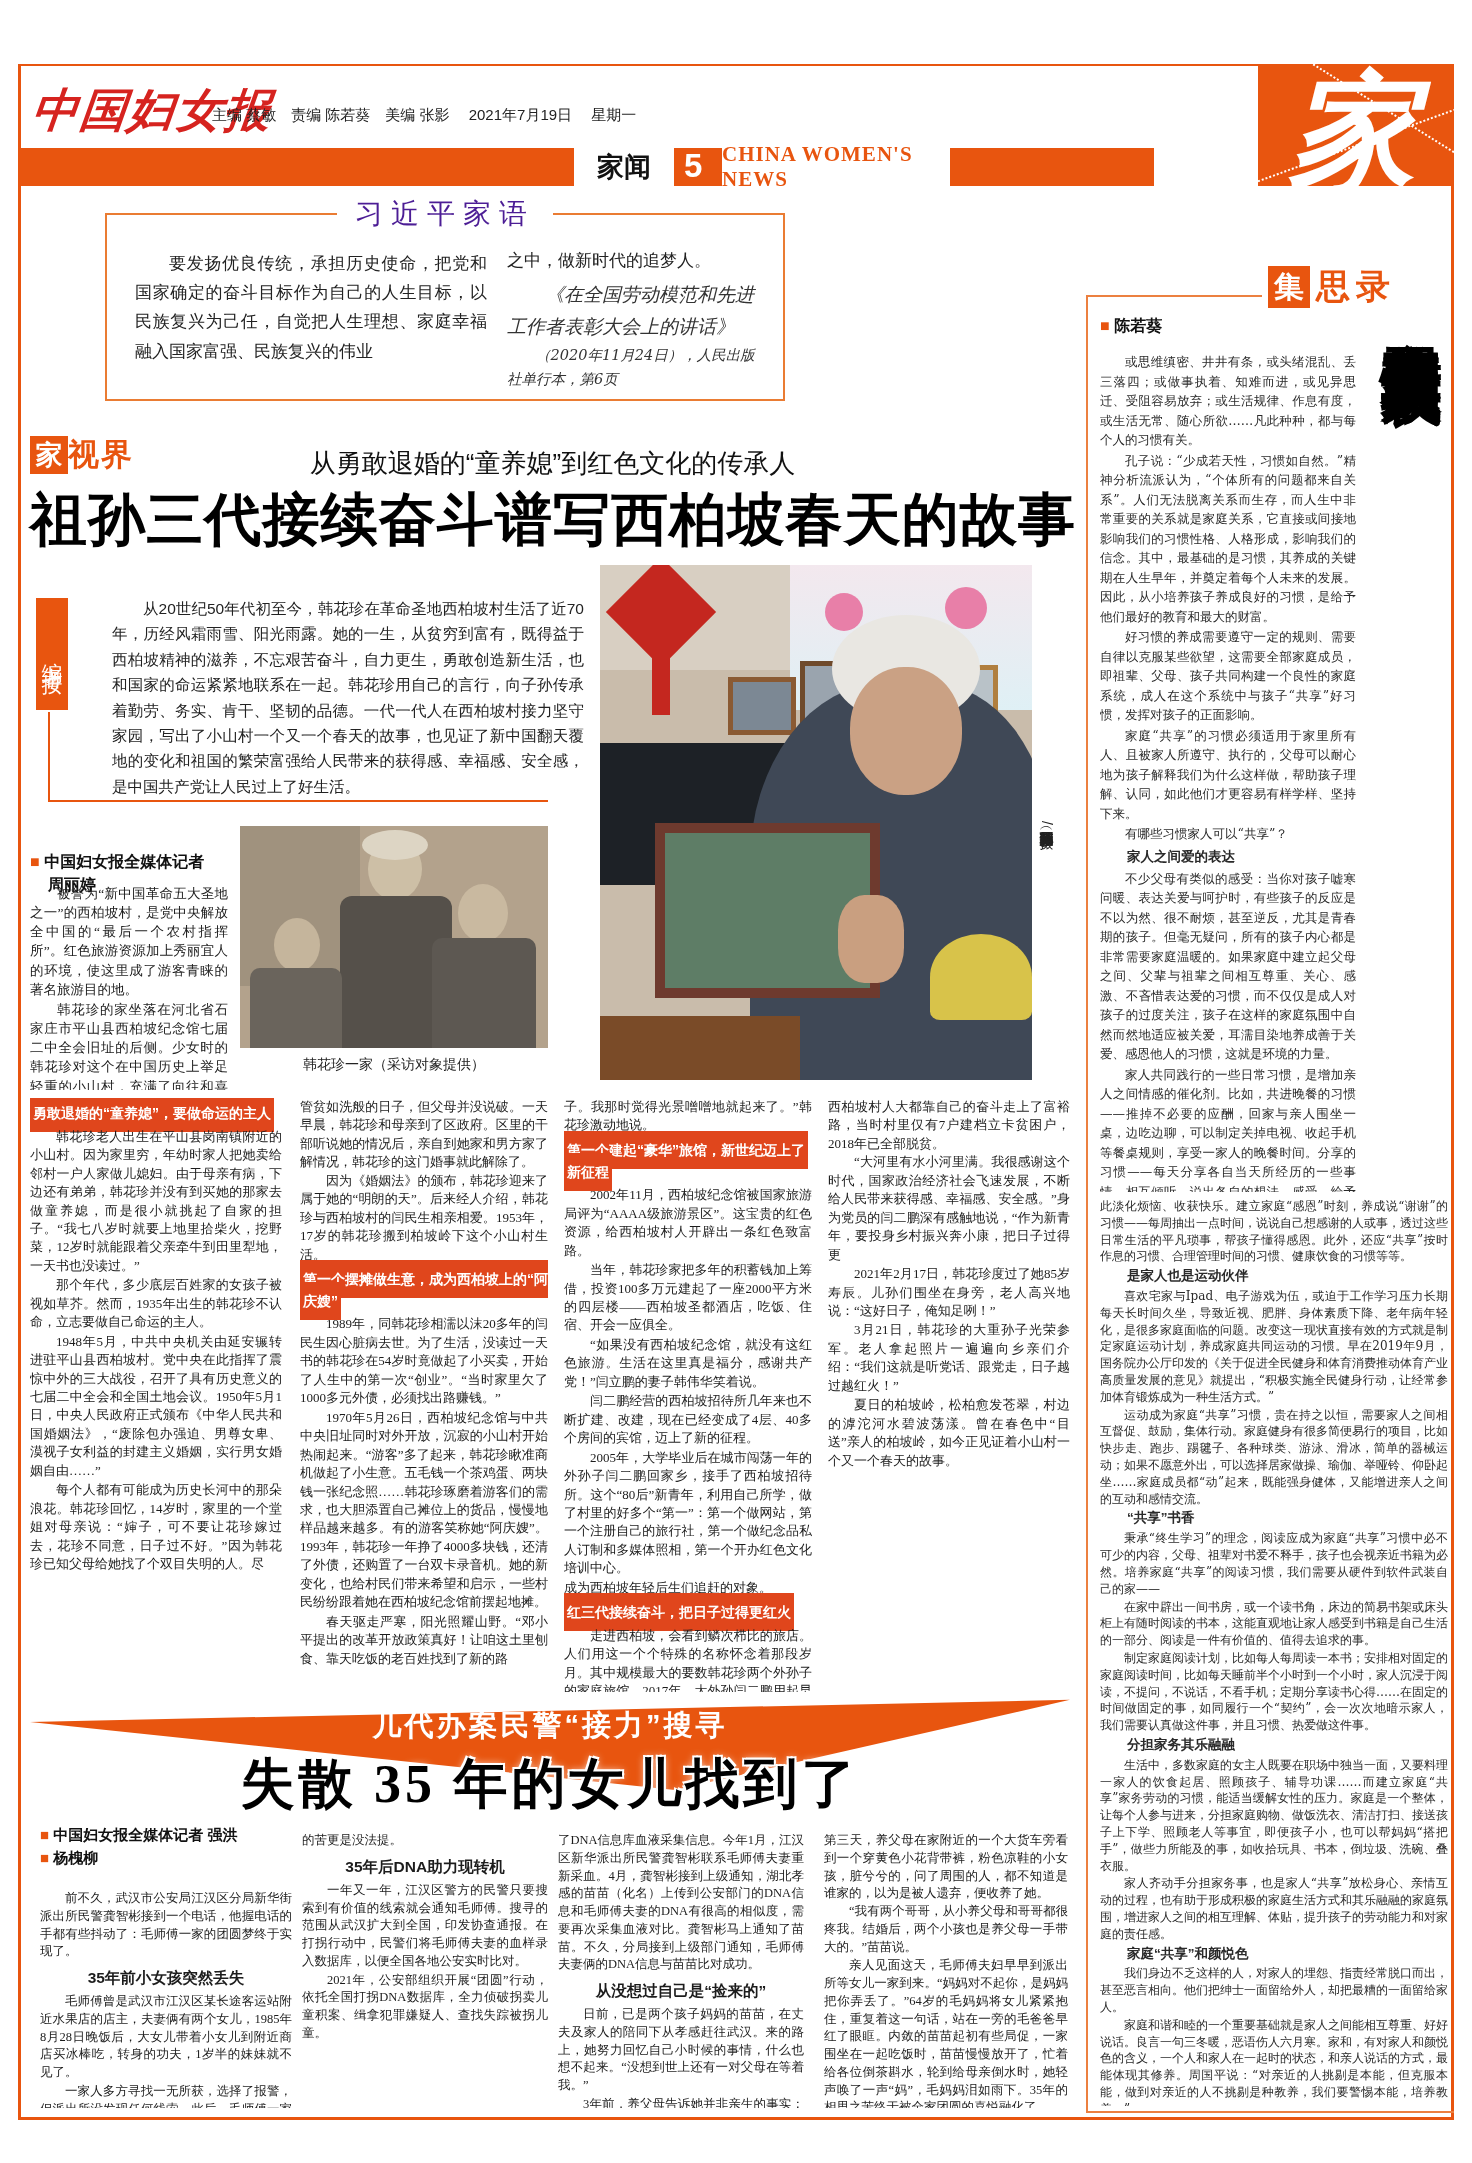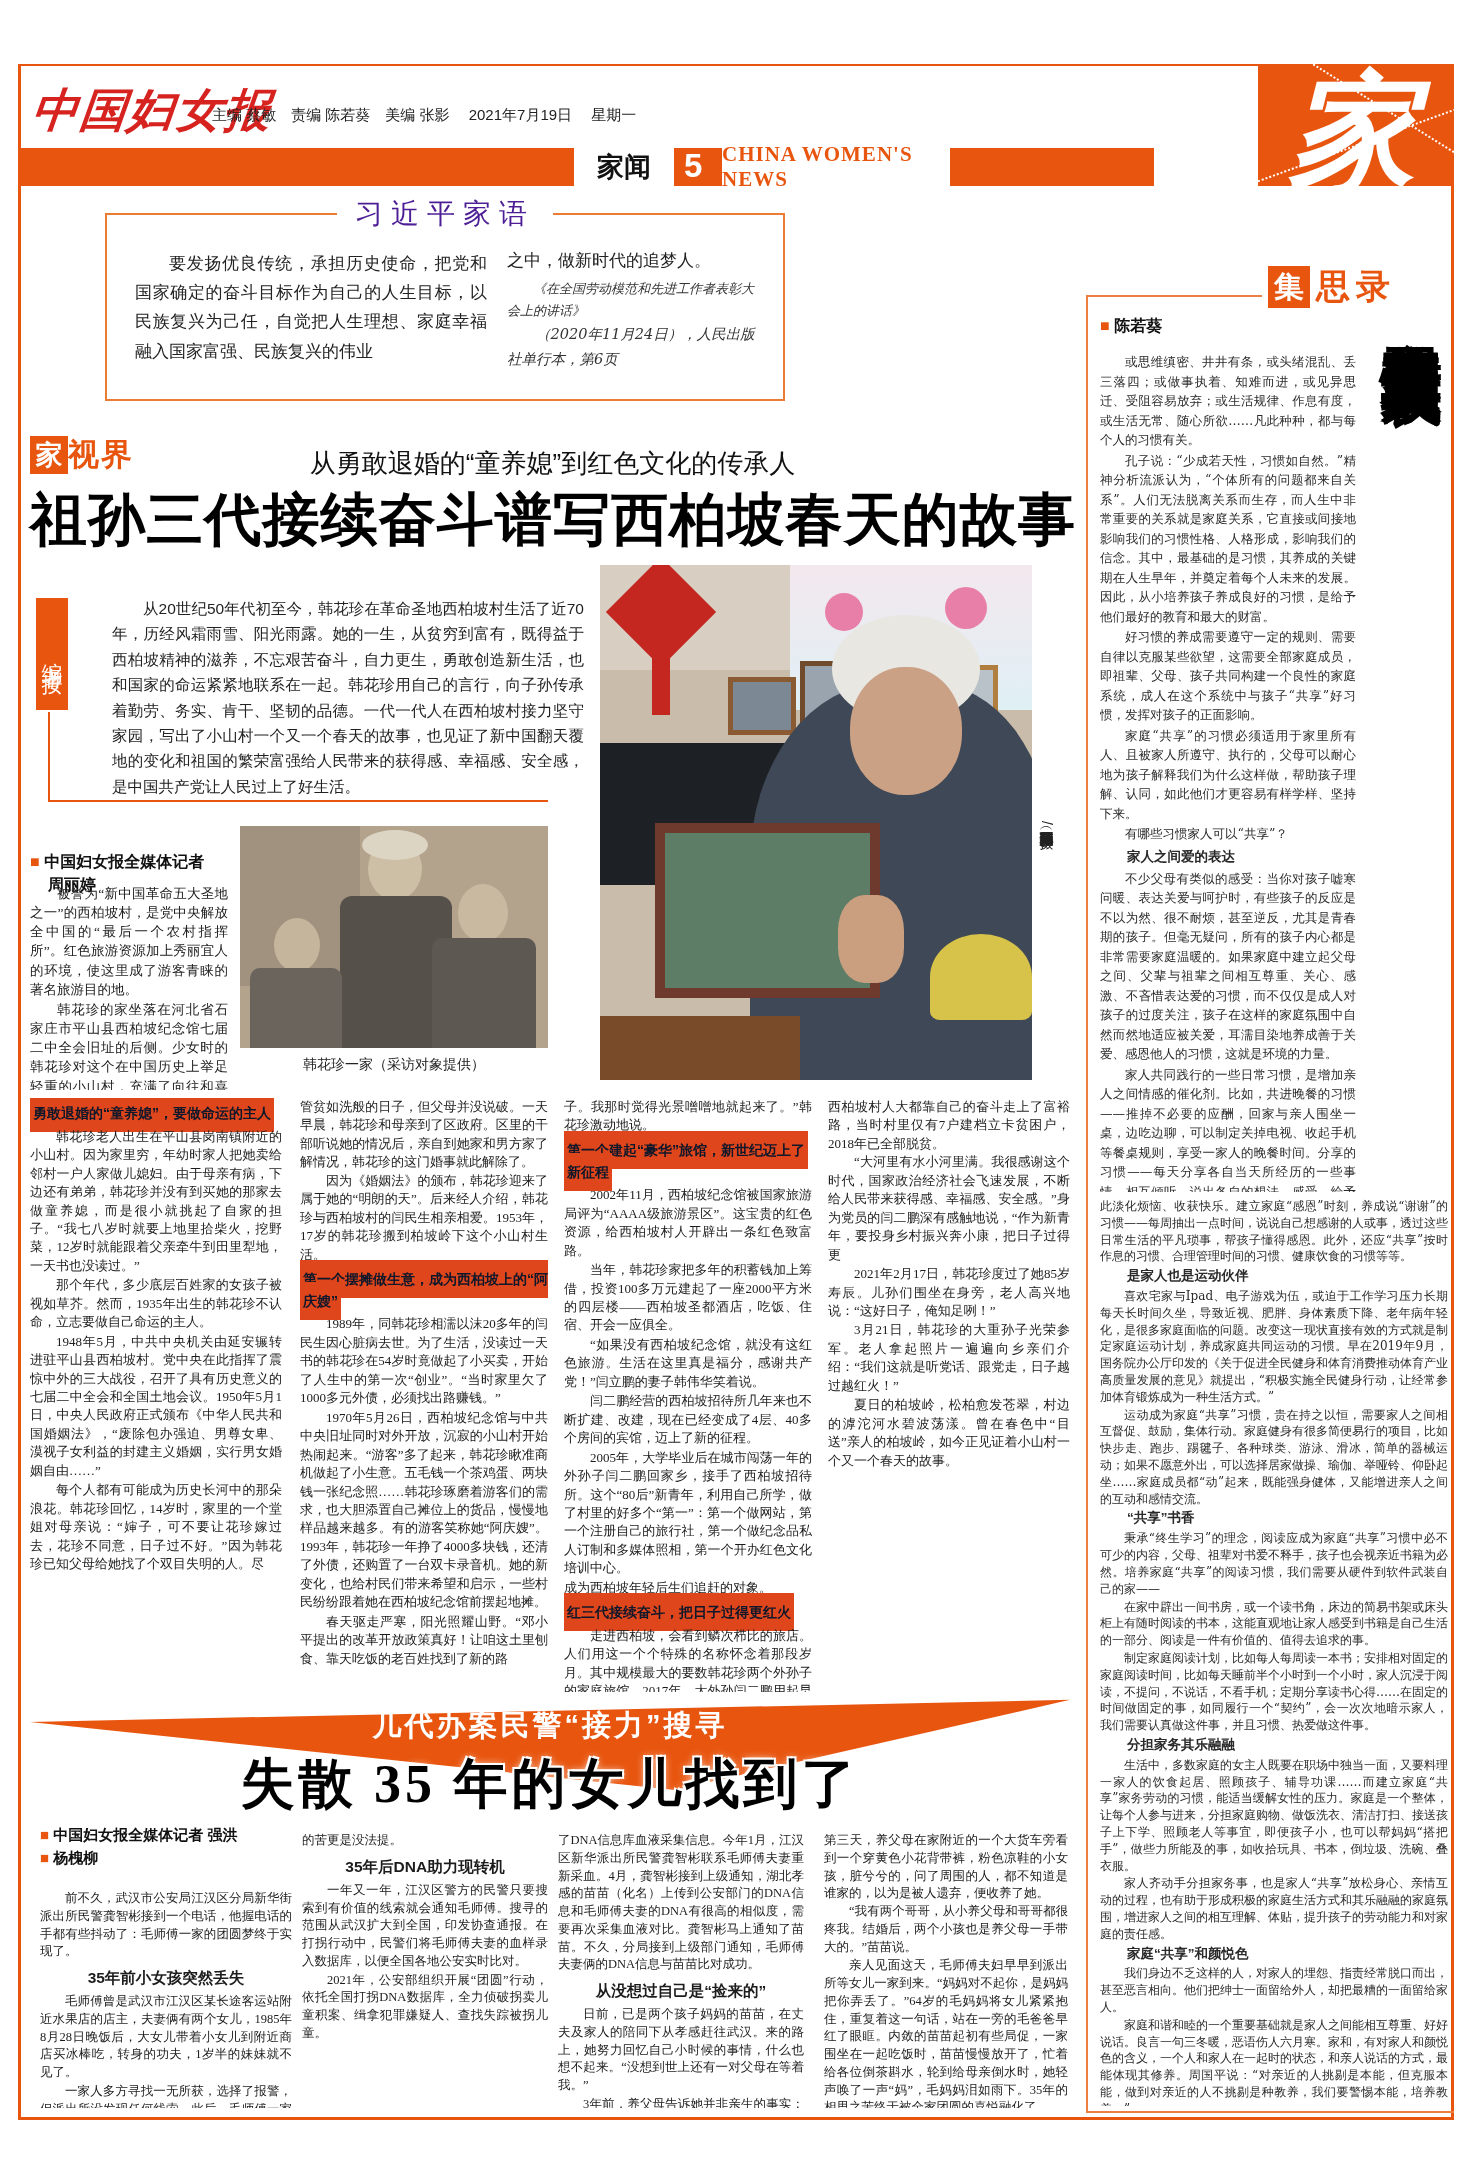--- a/index.html
+++ b/index.html
@@ -5,21 +5,21 @@
   html,body{margin:0;padding:0;background:#fff;}
   .page{position:relative;width:1472px;height:2163px;background:#fff;overflow:hidden;
         font-family:"Liberation Serif",serif;color:#1c1c1c;}
   .abs{position:absolute;}
   .orange{background:#e8550f;}
   
   .p{margin:0 0 1px 0;text-indent:2em;text-align:justify;}
   .pn{margin:0;text-indent:0;text-align:justify;}
   .col{position:absolute;overflow:hidden;font-family:"Liberation Serif",serif;}
   .rh{margin:5px 0 3px 0;text-indent:0;line-height:1.55;}
-  .rhspan{background:#e0461c;color:#0f172a;font-weight:700;padding:11px 3px;
+  .rhspan{background:#e0461c;color:#ffffff;font-weight:700;padding:11px 3px;
           font-family:"Liberation Sans",sans-serif;font-size:14px;
           -webkit-box-decoration-break:clone;box-decoration-break:clone;margin-top:12px;}
   .bh{text-align:center;font-weight:700;font-family:"Liberation Sans",sans-serif;
       font-size:15.5px;margin:6px 0 4px 0;text-indent:0;}
   .sh{font-weight:700;font-family:"Liberation Sans",sans-serif;text-indent:2em;
       font-size:13.5px;margin:2px 0;text-align:left;}
   .sans{font-family:"Liberation Sans",sans-serif;}
   .serif{font-family:"Liberation Serif",serif;}
   .kai{font-family:"DejaVu Serif",serif;}
   .vert{writing-mode:vertical-rl;}
@@ -65,21 +65,21 @@
     <div class="abs" style="left:8px;top:-30px;width:260px;height:2px;border-top:2px dotted #fff;transform:rotate(32deg);transform-origin:left;"></div>
     <div class="abs" style="left:-10px;top:120px;width:260px;height:2px;border-top:2px dotted #fff;transform:rotate(-20deg);transform-origin:left;"></div>
     <div class="abs serif" style="left:30px;top:-16px;font-size:128px;font-weight:700;font-style:italic;color:#fff;">家</div>
   </div>
 
   <div class="abs qbox" style="left:105px;top:213px;width:676px;height:184px;">
     <div class="qtitle">习近平家语</div>
     <div class="abs sans" style="left:28px;top:34px;width:352px;height:142px;font-size:17px;line-height:1.72;text-align:justify;color:#222;text-indent:2em;overflow:hidden;">要发扬优良传统，承担历史使命，把党和国家确定的奋斗目标作为自己的人生目标，以民族复兴为己任，自觉把人生理想、家庭幸福融入国家富强、民族复兴的伟业</div>
     <div class="abs" style="left:400px;top:34px;width:252px;height:142px;overflow:hidden;">
       <div class="sans" style="font-size:17px;color:#222;">之中，做新时代的追梦人。</div>
-      <div class="kai" style="font-size:13px;font-style:italic;color:#333;line-height:1.7;margin-top:6px;text-indent:2em;">《在全国劳动模范和先进工作者表彰大会上的讲话》</div>
+      <div class="kai" style="font-size:19px;font-style:italic;color:#333;line-height:1.7;margin-top:6px;text-indent:2em;">《在全国劳动模范和先进工作者表彰大会上的讲话》</div>
       <div class="kai" style="font-size:14.5px;font-style:italic;color:#333;line-height:1.7;text-indent:2em;">（2020年11月24日），人民出版社单行本，第6页</div>
     </div>
   </div>
 
   <div class="abs" style="left:30px;top:436px;height:40px;">
     <span class="orange" style="display:inline-block;width:38px;height:38px;color:#fff;font-size:27px;font-weight:700;text-align:center;line-height:38px;vertical-align:top;">家</span><span style="color:#e8550f;font-size:31px;font-weight:700;letter-spacing:2px;vertical-align:top;line-height:38px;">视界</span>
   </div>
   <div class="abs serif" style="left:30px;top:482px;width:1045px;font-size:57px;font-weight:700;color:#000;text-align:justify;text-align-last:justify;white-space:nowrap;letter-spacing:0;">祖孙三代接续奋斗谱写西柏坡春天的故事</div>
   <div class="abs sans" style="left:30px;top:446px;width:1045px;text-align:center;font-size:26px;color:#111;">从勇敢退婚的“童养媳”到红色文化的传承人</div>
 

